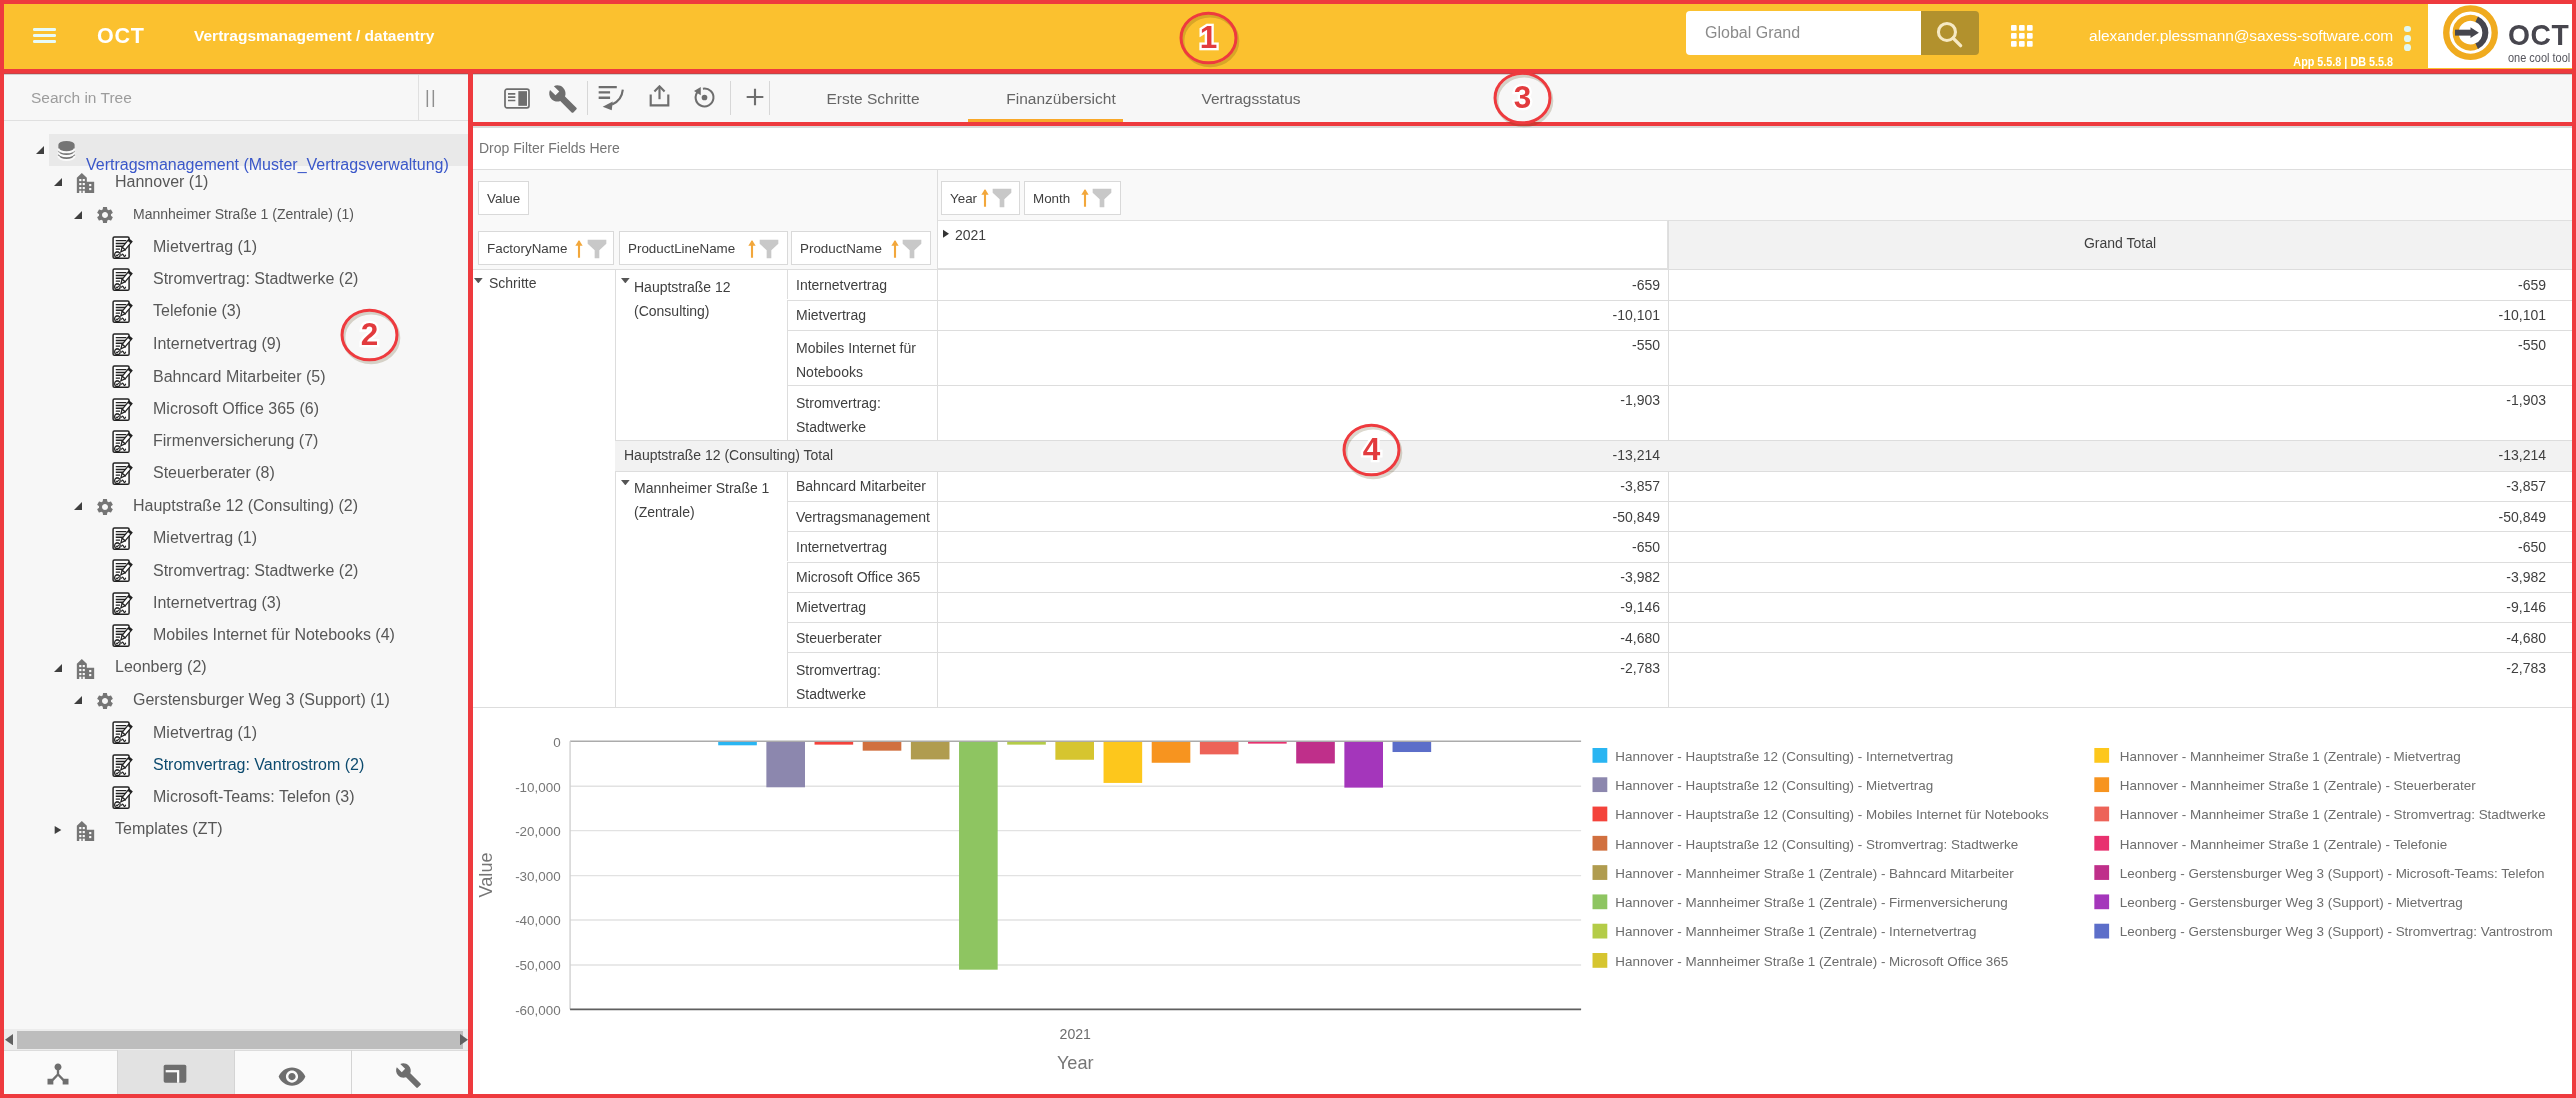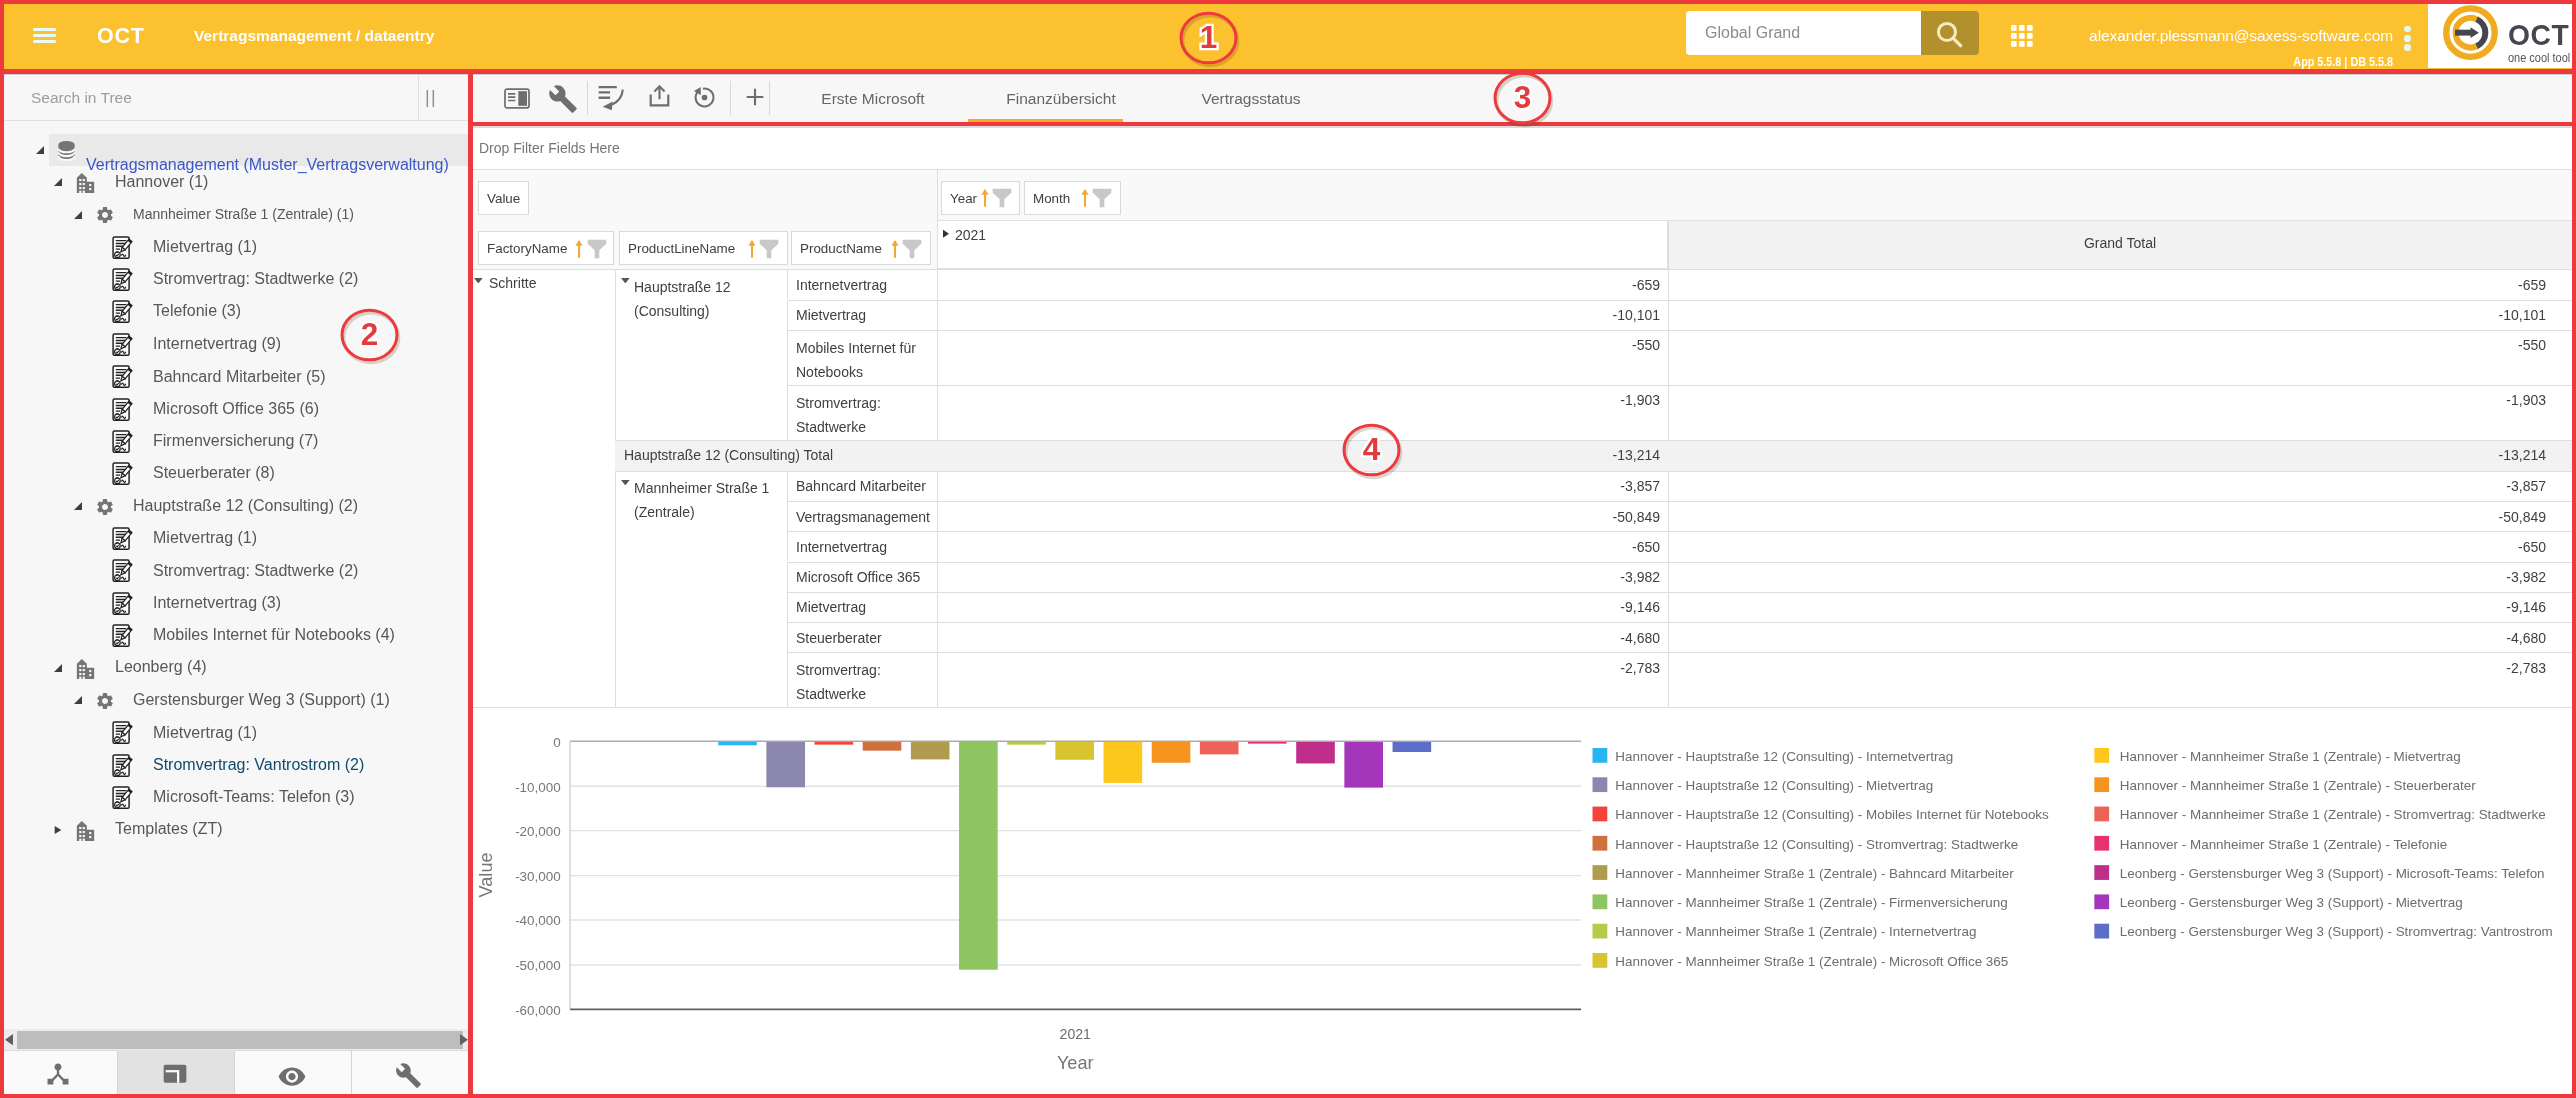--- a/index.html
+++ b/index.html
@@ -282,21 +282,21 @@
       <rect x="4.6" y="15" width="3.2" height="3.2"></rect>
       <rect x="9.8" y="15" width="3.2" height="3.2"></rect>
       <rect x="4.6" y="21" width="3.2" height="3.2"></rect>
       <rect x="9.8" y="21" width="3.2" height="3.2"></rect>
       <rect x="19.5" y="16.5" width="3.2" height="3.2"></rect>
       <rect x="19.5" y="22.5" width="3.2" height="3.2"></rect>
       <rect x="4.6" y="26.5" width="3.2" height="3.5"></rect>
       <rect x="9.8" y="26.5" width="3.2" height="3.5"></rect>
     </g>
   </svg>
-<div class="txt" style="left:115px;top:658px;font-size:16px;color:#575757">Leonberg (4)</div>
+<div class="txt" style="left:115px;top:658px;font-size:16px;color:#575757">Leonberg (2)</div>
 <svg class="abs" style="left:74px;top:696px" width="8" height="8" viewBox="0 0 12 12">
     <path d="M12 0 V12 H0 Z" fill="#3f3f3f"></path>
   </svg>
 <svg class="abs" style="left:95px;top:691px" width="20" height="20" viewBox="0 0 24 24">
     <path d="M19.14 12.94c.04-.3.06-.61.06-.94 0-.32-.02-.64-.07-.94l2.03-1.58c.18-.14.23-.41.12-.61l-1.92-3.32c-.12-.22-.37-.29-.59-.22l-2.39.96c-.5-.38-1.03-.7-1.62-.94L14.4 2.81c-.04-.24-.24-.41-.48-.41h-3.84c-.24 0-.43.17-.47.41L9.25 5.35c-.59.24-1.13.57-1.62.94L5.24 5.33c-.22-.08-.47 0-.59.22L2.74 8.87c-.12.21-.08.47.12.61l2.03 1.58c-.05.3-.09.63-.09.94s.02.64.07.94l-2.03 1.58c-.18.14-.23.41-.12.61l1.92 3.32c.12.22.37.29.59.22l2.39-.96c.5.38 1.03.7 1.62.94l.36 2.54c.05.24.24.41.48.41h3.84c.24 0 .44-.17.47-.41l.36-2.54c.59-.24 1.13-.56 1.62-.94l2.39.96c.22.08.47 0 .59-.22l1.92-3.32c.12-.22.07-.47-.12-.61l-2.01-1.58zM12 15.6c-1.98 0-3.6-1.62-3.6-3.6s1.62-3.6 3.6-3.6 3.6 1.62 3.6 3.6-1.62 3.6-3.6 3.6z" fill="#757575"></path>
   </svg>
 <div class="txt" style="left:133px;top:691px;font-size:16px;color:#575757">Gerstensburger Weg 3 (Support) (1)</div>
 <svg class="abs" style="left:112px;top:721px" width="25.5" height="24" viewBox="0 0 38 36">
     <rect x="1.5" y="1.5" width="24" height="32" rx="2" fill="#fdfdfd" stroke="#222" stroke-width="2.2"></rect>
     <g stroke="#222" stroke-width="2" fill="none">
@@ -411,21 +411,21 @@
     <path d="M9.5 9.5 L17 2 L24.5 9.5" stroke="#6e6e6e" stroke-width="3.2" fill="none"></path>
   </svg>
 <svg class="abs" style="left:693px;top:86px" width="23" height="23" viewBox="0 0 34 34">
     <path d="M7.7 7.7 A13.2 13.2 0 1 0 14.7 4.0" stroke="#6e6e6e" stroke-width="3" fill="none"></path>
     <path d="M1.5 7.5 L11.5 1.5 L11.5 13.5 Z" fill="#6e6e6e"></path>
     <circle cx="17" cy="17" r="4.2" fill="#6e6e6e"></circle>
   </svg>
 <svg class="abs" style="left:746px;top:88px" width="18" height="18" viewBox="0 0 27 27">
     <path d="M13.5 1 V26 M1 13.5 H26" stroke="#6e6e6e" stroke-width="3.2"></path>
   </svg>
-<div class="txt" style="left:873px;top:90px;font-size:15.5px;color:#666;transform:translateX(-50%)">Erste Microsoft</div>
+<div class="txt" style="left:873px;top:90px;font-size:15.5px;color:#666;transform:translateX(-50%)">Erste Schritte</div>
 <div class="txt" style="left:1061px;top:90px;font-size:15.5px;color:#666;transform:translateX(-50%)">Finanzübersicht</div>
 <div class="txt" style="left:1251px;top:90px;font-size:15.5px;color:#666;transform:translateX(-50%)">Vertragsstatus</div>
 <div class="abs" style="left:968px;top:119px;width:155px;height:3.4px;background:#f9a828"></div>
 <div class="abs" style="left:472px;top:126px;width:2104px;height:972px;background:#fff"></div>
 <div class="txt" style="left:479px;top:140px;font-size:14px;color:#757575">Drop Filter Fields Here</div>
 <div class="abs" style="left:472px;top:169px;width:2104px;height:0.7px;background:#ddd"></div>
 <div class="abs" style="left:472px;top:170px;width:2104px;height:99px;background:#f9f9f9"></div>
 <div class="abs" style="left:478px;top:181px;width:51px;height:34px;background:#fff;border:0.7px solid #d9d9d9;box-sizing:border-box"></div>
 <div class="txt" style="left:487px;top:191px;font-size:13.4px;color:#404040">Value</div>
 <div class="abs" style="left:941px;top:181px;width:79px;height:34px;background:#fff;border:0.7px solid #d9d9d9;box-sizing:border-box"></div>

